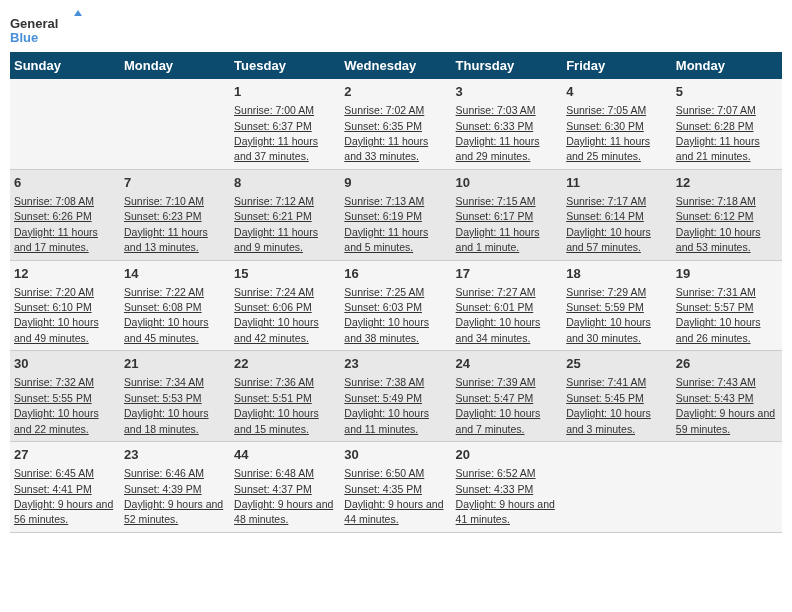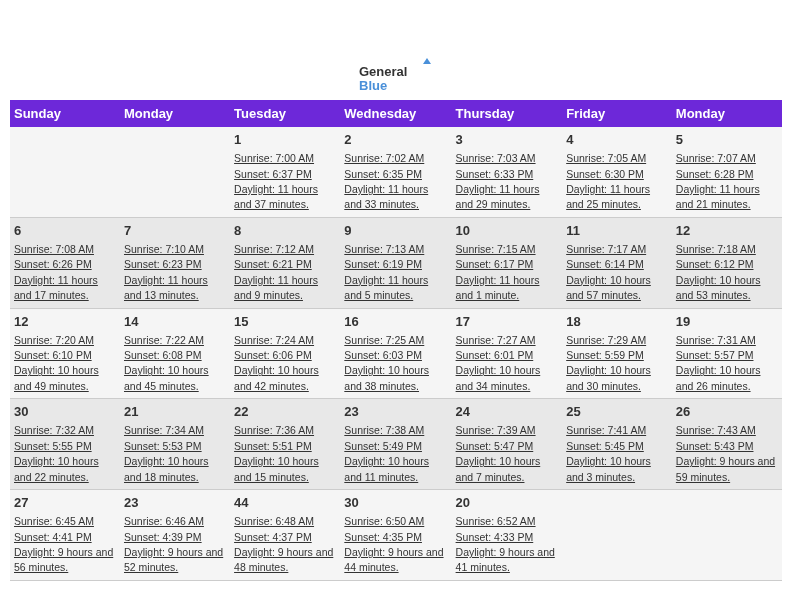--- a/index.html
+++ b/index.html
@@ -5,24 +5,23 @@
     * { box-sizing: border-box; margin: 0; padding: 0; }
     body {
       font-family: Arial, sans-serif;
       background: #fff;
       width: 792px;
       min-height: 612px;
       padding: 10px;
     }
     .header {
       display: flex;
-      justify-content: center;
+      justify-content: flex-start;
       align-items: flex-start;
       margin-bottom: 6px;
-      margin-top: 48px;
     }
     .logo {
       display: flex;
       align-items: center;
       gap: 2px;
     }
     .logo-icon {
       width: 30px;
       height: 30px;
     }
@@ -37,21 +36,21 @@
     .subtitle {
       font-size: 16px;
       color: #555;
     }
     table {
       width: 100%;
       border-collapse: collapse;
       font-size: 11px;
     }
     thead tr th {
-      background-color: #6d28d9;
+      background-color: #0c4a6e;
       color: #fff;
       padding: 6px 4px;
       text-align: left;
       font-size: 13px;
       font-weight: bold;
     }
     tbody tr {
       border-bottom: 1px solid #ccc;
     }
     tbody tr:nth-child(odd) {

